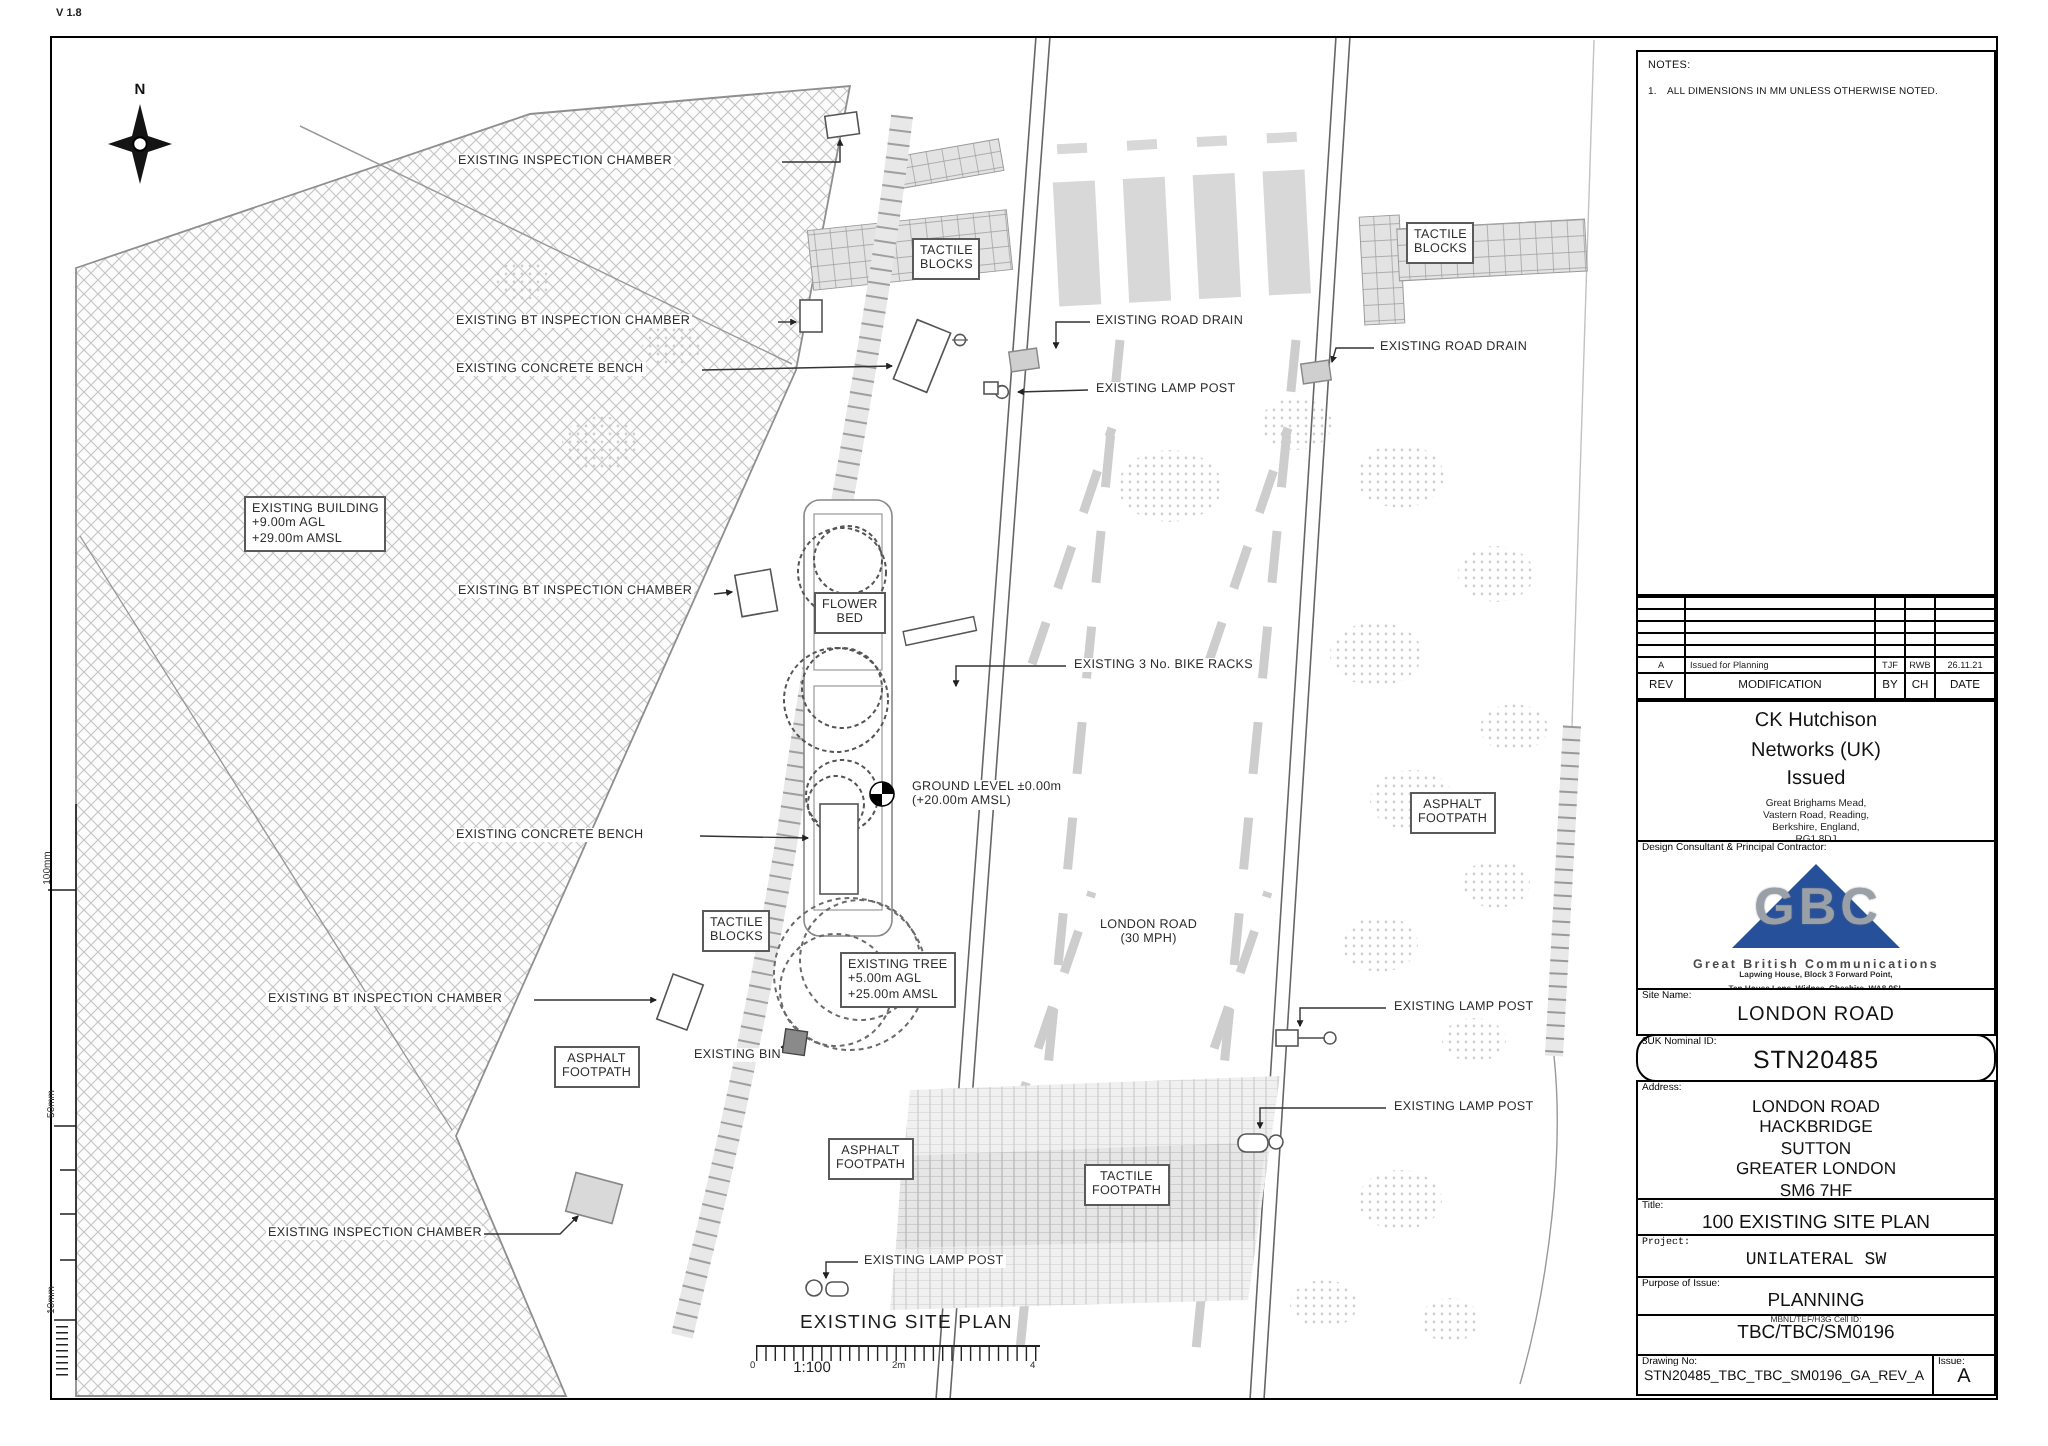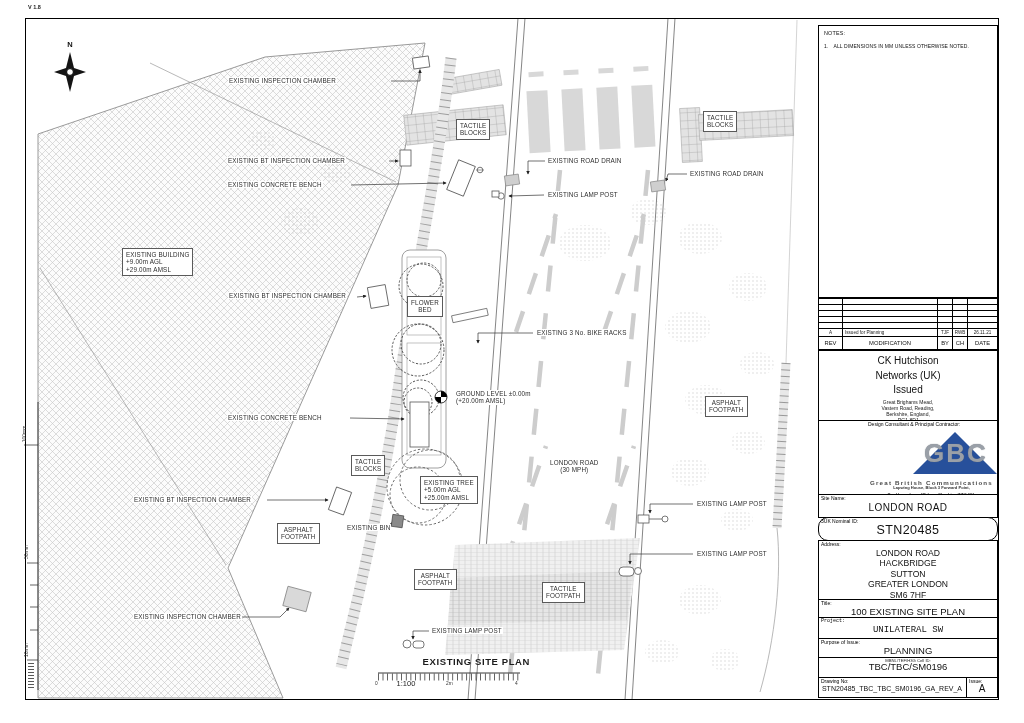--- a/index.html
+++ b/index.html
@@ -8,22 +8,22 @@
   svg{position:absolute;left:0;top:0;}
   
   .outer-border{position:absolute;left:25px;top:18px;width:972px;height:680px;border:1.6px solid #000;}
   .version{position:absolute;left:28px;top:4px;font-size:5.5px;font-weight:bold;color:#222;}
   .north-n{position:absolute;left:63px;top:40px;width:14px;text-align:center;font-size:7.5px;font-weight:bold;}
   
   .plan-label{position:absolute;font-size:6.3px;line-height:7.3px;color:#2d2d2d;background:#fff;
               padding:0 1px;white-space:nowrap;letter-spacing:.15px;text-align:center;z-index:5;}
   .plan-label.boxed{border:0.8px solid #5a5a5a;padding:2px 3px;}
   .plan-label.left{text-align:left;}
-  .plan-title{position:absolute;left:400px;top:656px;width:130px;text-align:right;
-              font-size:9.5px;font-weight:bold;letter-spacing:.6px;color:#1c1c1c;z-index:5;}
+  .plan-title{position:absolute;left:400px;top:656px;width:130px;text-align:left;
+              font-size:9.5px;font-weight:normal;letter-spacing:.6px;color:#1c1c1c;z-index:5;}
   .scale-num{position:absolute;font-size:4.8px;color:#333;z-index:5;}
   .scale-ratio{position:absolute;left:386px;top:679px;width:40px;text-align:center;font-size:7.5px;color:#222;z-index:5;}
   .ruler-label{position:absolute;width:26px;text-align:center;font-size:5px;color:#333;
                transform:rotate(-90deg);transform-origin:center center;z-index:5;}
   
   .tb-panel{position:absolute;left:818px;width:180px;border:1px solid #000;background:#fff;
             box-sizing:border-box;z-index:6;}
   .tb-label{font-size:5px;color:#000;padding:1px 0 0 2px;line-height:5.5px;}
   .tb-center{text-align:center;}
   .notes-heading{font-size:5.4px;padding:4px 0 0 5px;letter-spacing:.2px;}
@@ -435,21 +435,21 @@
         <div>Issued</div>
       </div>
   <div class="company-addr" style="margin-top:1px;">
         <div>Great Brighams Mead,</div>
         <div>Vastern Road, Reading,</div>
         <div>Berkshire, England,</div>
         <div>RG1 8DJ</div>
       </div>
 </div>
 
-<div class="tb-panel" style="top:420px;height:75px;padding-left:47px;">
+<div class="tb-panel" style="top:420px;height:75px;">
   <div class="tb-label">Design Consultant &amp; Principal Contractor:</div>
   <div class="gbc-wrap">
     <div class="gbc-tri"></div>
     <div class="gbc-text">GBC</div>
   </div>
   <div class="gbc-name">Great British Communications</div>
   <div class="gbc-addr">
         <div>Lapwing House, Block 3 Forward Point,</div>
         <div>Tan House Lane, Widnes, Cheshire, WA8 0SL</div>
         <div>t. 44 (0)151 420 4128</div>

